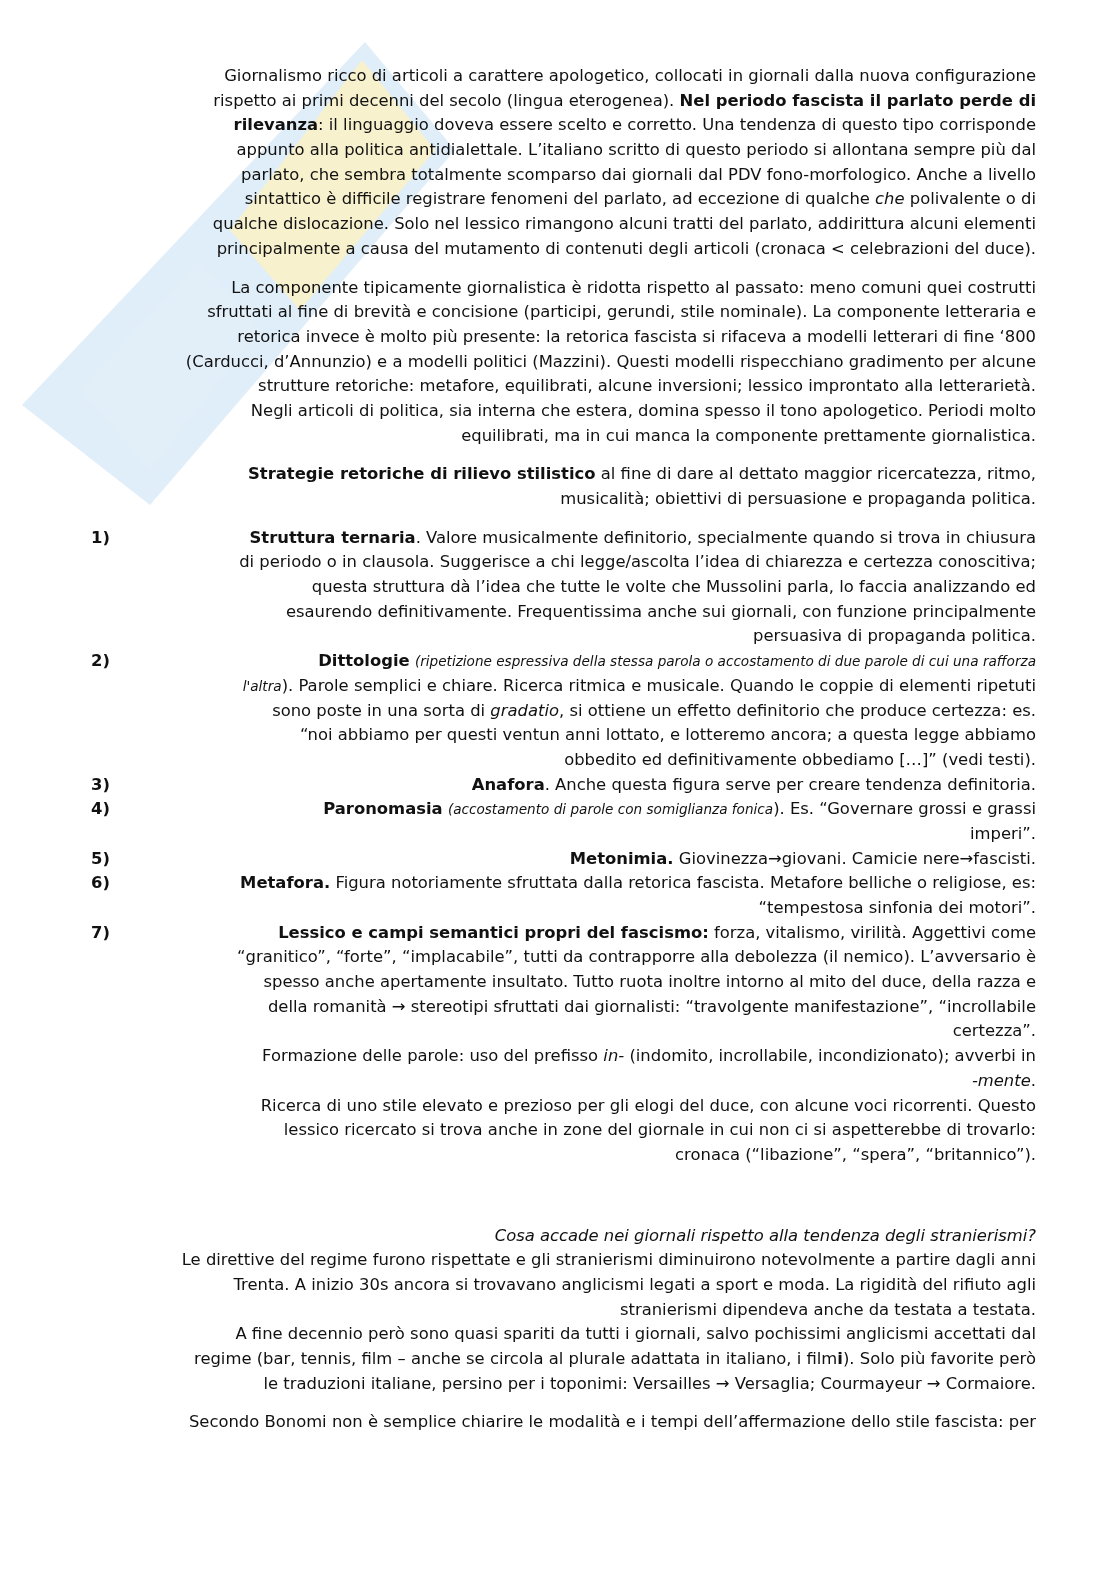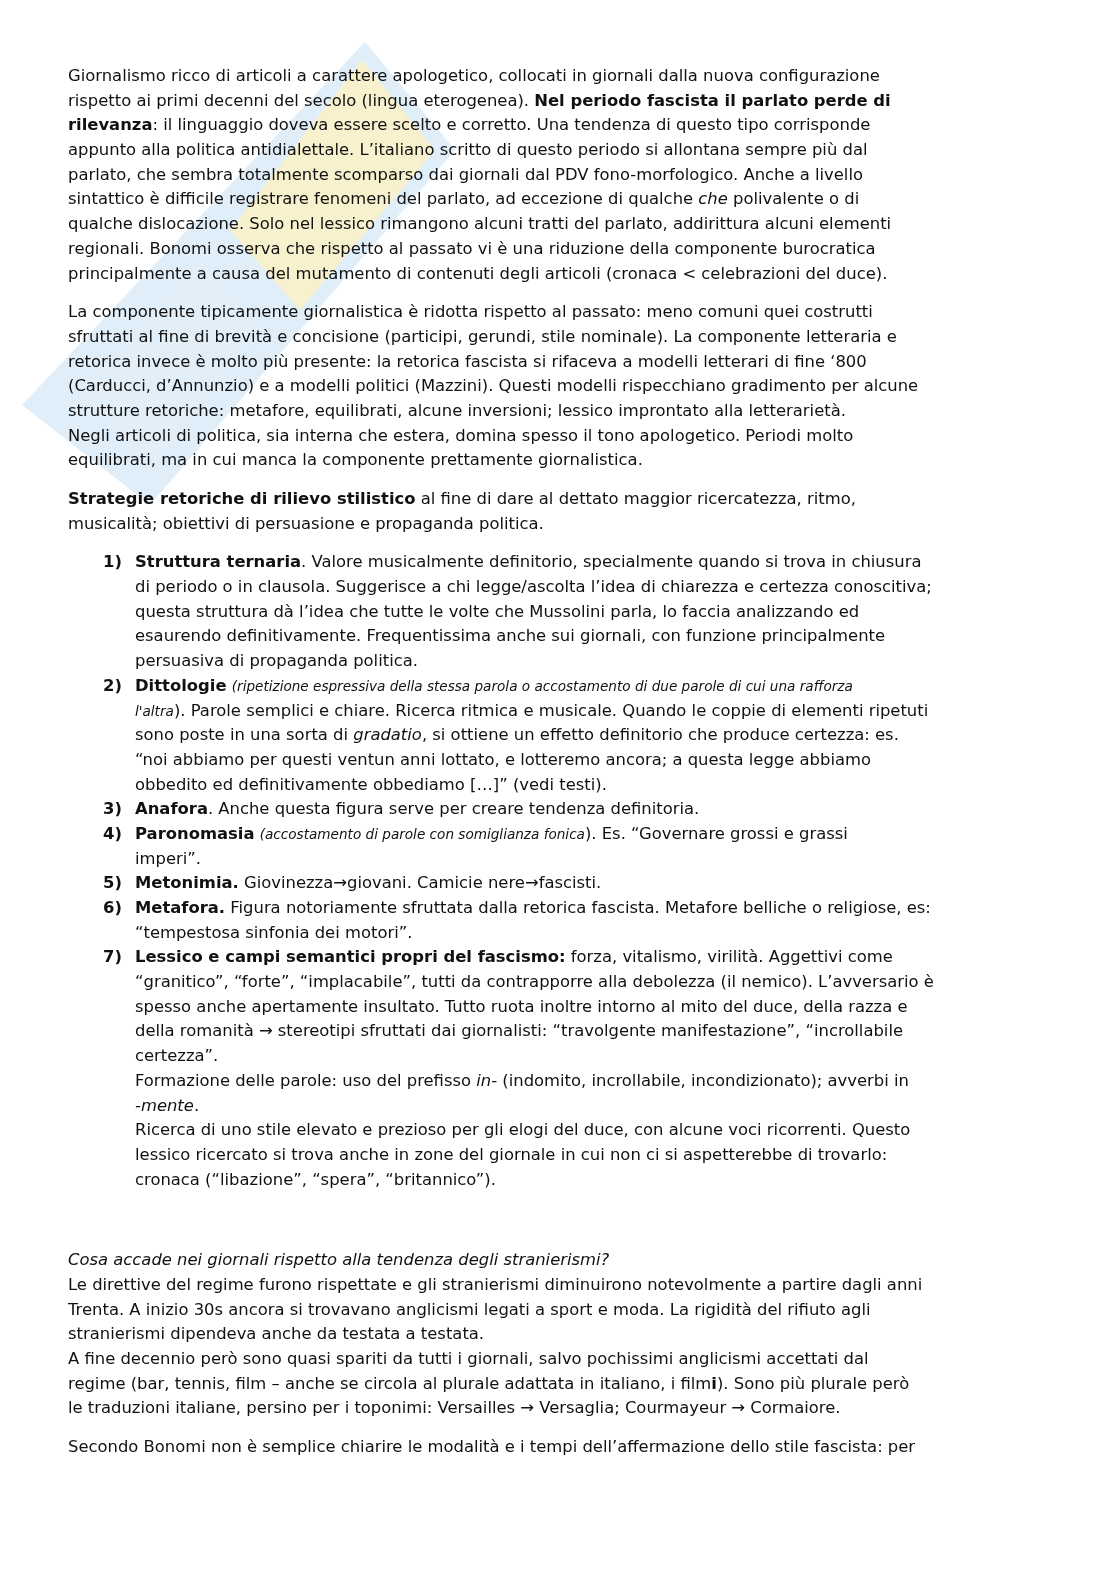--- a/index.html
+++ b/index.html
@@ -21,24 +21,25 @@
       position: absolute;
       left: 0;
       top: 0;
       width: 520px;
       height: 560px;
       pointer-events: none;
       z-index: 0;
     }
     .page {
       position: absolute;
-      left: 68px;
+      left: 56px;
       top: 64px;
       width: 980px;
       z-index: 1;
+      text-align: right;
     }
     p {
       margin: 0;
       white-space: nowrap;
     }
     .para { margin-bottom: 14px; }
     .line { display: block; white-space: nowrap; height: 24.7px; }
     b { font-weight: bold; }
     i { font-style: italic; }
     .small { font-size: 13.6px; font-style: italic; }
@@ -70,21 +71,20 @@
 
 <div class="page">
   <p class="para">
       <span class="line"><span>Giornalismo ricco di articoli a carattere apologetico, collocati in giornali dalla nuova configurazione</span></span>
       <span class="line"><span>rispetto ai primi decenni del secolo (lingua eterogenea). </span><b>Nel periodo fascista il parlato perde di</b></span>
       <span class="line"><b>rilevanza</b><span>: il linguaggio doveva essere scelto e corretto. Una tendenza di questo tipo corrisponde</span></span>
       <span class="line"><span>appunto alla politica antidialettale. L’italiano scritto di questo periodo si allontana sempre più dal</span></span>
       <span class="line"><span>parlato, che sembra totalmente scomparso dai giornali dal PDV fono-morfologico. Anche a livello</span></span>
       <span class="line"><span>sintattico è difficile registrare fenomeni del parlato, ad eccezione di qualche </span><i>che</i><span> polivalente o di</span></span>
       <span class="line"><span>qualche dislocazione. Solo nel lessico rimangono alcuni tratti del parlato, addirittura alcuni elementi</span></span>
-      <span class="line"><span>regionali. Bonomi osserva che rispetto al passato vi è una riduzione della componente burocratica</span></span>
       <span class="line"><span>principalmente a causa del mutamento di contenuti degli articoli (cronaca &lt; celebrazioni del duce).</span></span>
     </p>
   <p class="para">
       <span class="line"><span>La componente tipicamente giornalistica è ridotta rispetto al passato: meno comuni quei costrutti</span></span>
       <span class="line"><span>sfruttati al fine di brevità e concisione (participi, gerundi, stile nominale). La componente letteraria e</span></span>
       <span class="line"><span>retorica invece è molto più presente: la retorica fascista si rifaceva a modelli letterari di fine ‘800</span></span>
       <span class="line"><span>(Carducci, d’Annunzio) e a modelli politici (Mazzini). Questi modelli rispecchiano gradimento per alcune</span></span>
       <span class="line"><span>strutture retoriche: metafore, equilibrati, alcune inversioni; lessico improntato alla letterarietà.</span></span>
       <span class="line"><span>Negli articoli di politica, sia interna che estera, domina spesso il tono apologetico. Periodi molto</span></span>
       <span class="line"><span>equilibrati, ma in cui manca la componente prettamente giornalistica.</span></span>
@@ -145,19 +145,19 @@
     </ol>
 
   <div class="spacer-big"></div>
 
   <p class="para">
       <span class="line"><i>Cosa accade nei giornali rispetto alla tendenza degli stranierismi?</i></span>
       <span class="line"><span>Le direttive del regime furono rispettate e gli stranierismi diminuirono notevolmente a partire dagli anni</span></span>
       <span class="line"><span>Trenta. A inizio 30s ancora si trovavano anglicismi legati a sport e moda. La rigidità del rifiuto agli</span></span>
       <span class="line"><span>stranierismi dipendeva anche da testata a testata.</span></span>
       <span class="line"><span>A fine decennio però sono quasi spariti da tutti i giornali, salvo pochissimi anglicismi accettati dal</span></span>
-      <span class="line"><span>regime (bar, tennis, film – anche se circola al plurale adattata in italiano, i film</span><b>i</b><span>). Sono più plurale però</span></span>
+      <span class="line"><span>regime (bar, tennis, film – anche se circola al plurale adattata in italiano, i film</span><b>i</b><span>). Solo più favorite però</span></span>
       <span class="line"><span>le traduzioni italiane, persino per i toponimi: Versailles → Versaglia; Courmayeur → Cormaiore.</span></span>
     </p>
   <p class="para">
       <span class="line"><span>Secondo Bonomi non è semplice chiarire le modalità e i tempi dell’affermazione dello stile fascista: per</span></span>
     </p>
 </div>
 
 </body></html>

